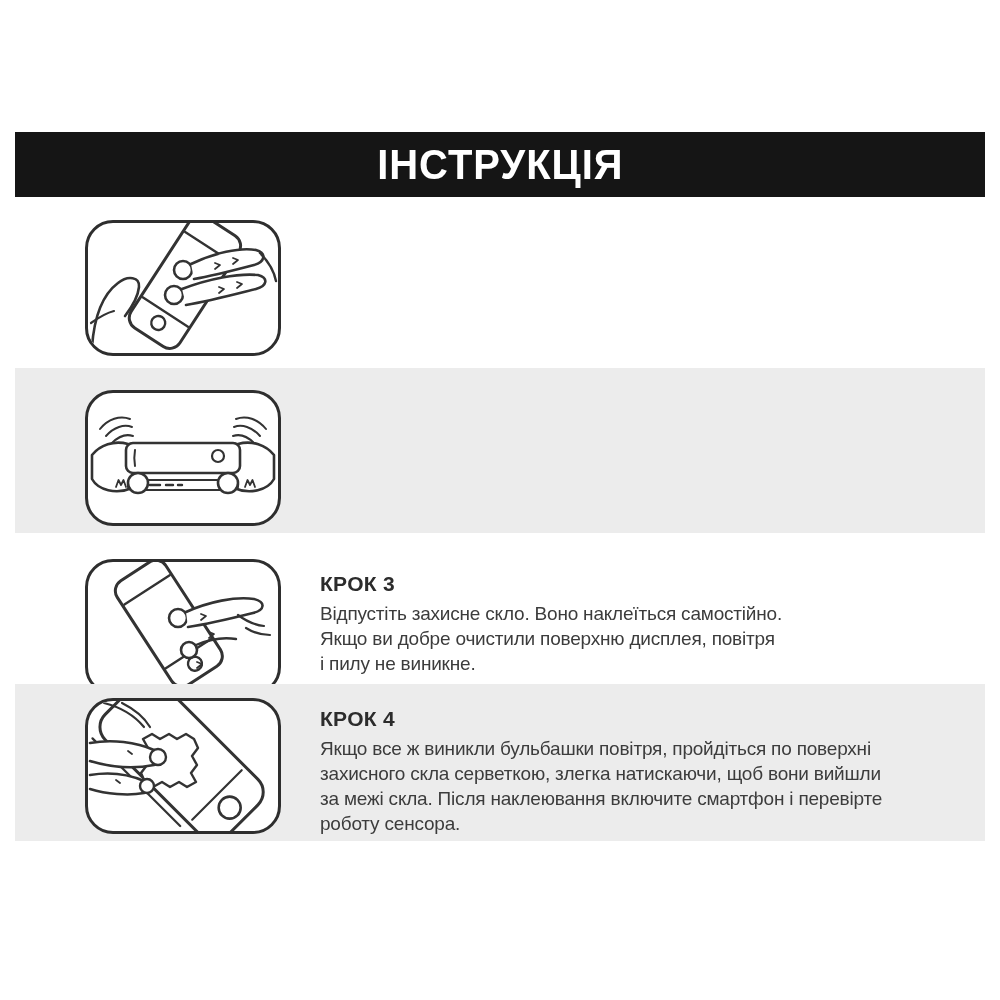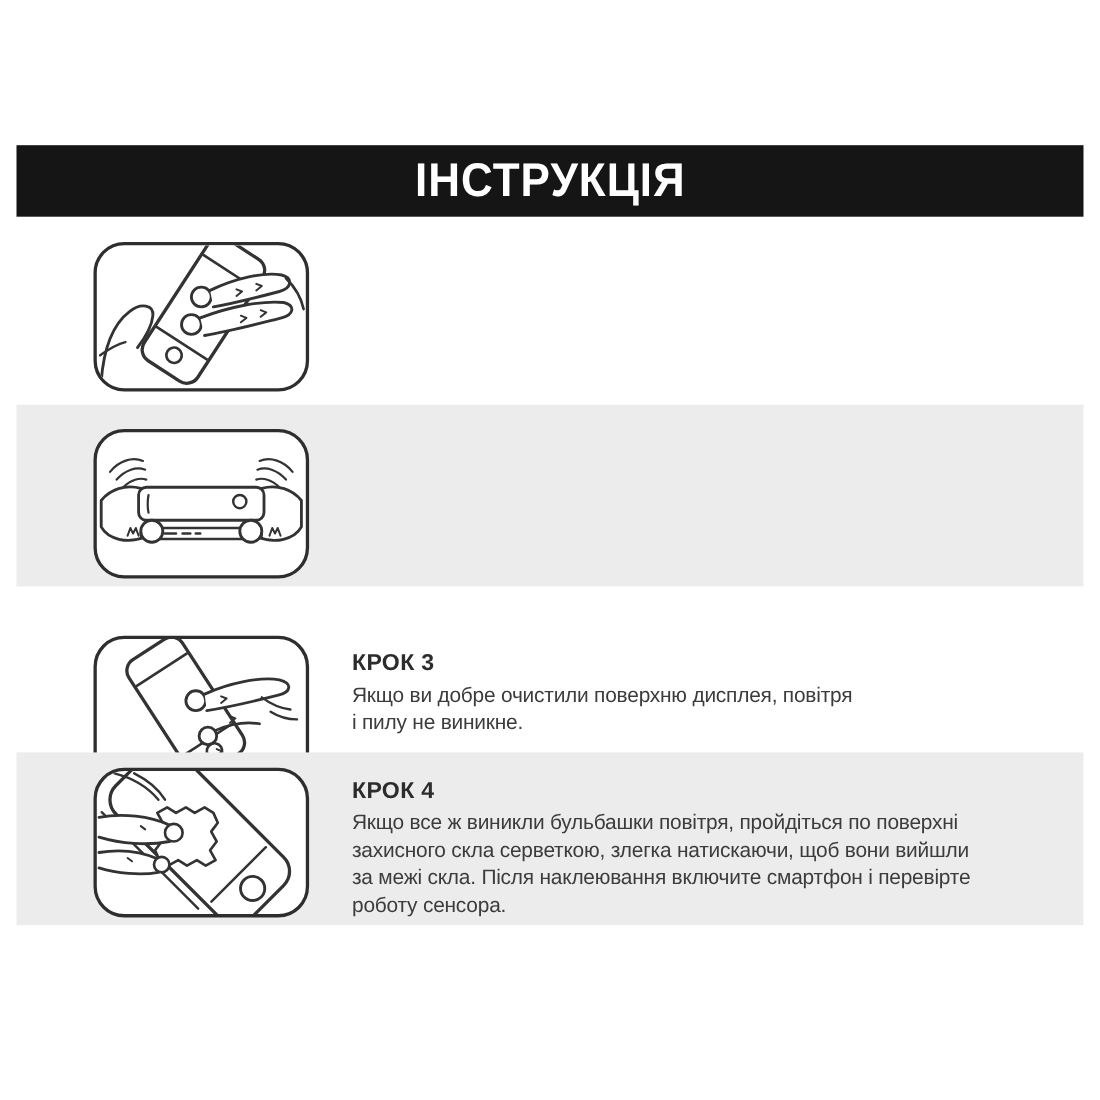--- a/index.html
+++ b/index.html
@@ -12,21 +12,21 @@
     background:#151515;display:flex;align-items:center;justify-content:center;
   }
   .header-title{
     color:#ffffff;font-size:43px;font-weight:bold;letter-spacing:1px;
     transform:scaleX(0.93);white-space:nowrap;
   }
   .step{position:absolute;left:15px;width:970px;}
   .step.gray{background:#ececec;}
   #step1{top:197px;height:171px;}
   #step2{top:368px;height:165px;}
-  #step3{top:533px;height:175px;margin-top:19px;}
+  #step3{top:533px;height:175px;}
   #step4{top:684px;height:157px;}
   .illo{
     position:absolute;left:70px;width:196px;height:136px;box-sizing:border-box;
     border:3px solid #2e2e2e;border-radius:28px;background:#ffffff;overflow:hidden;
   }
   #step1 .illo{top:23px;}
   #step2 .illo{top:22px;}
   #step3 .illo{top:26px;}
   #step4 .illo{top:14px;}
   .illo svg{display:block;width:190px;height:130px;}
@@ -109,20 +109,21 @@
           <path d="M98,50 C120,40 148,34 166,37 C178,40 177,48 165,51 C145,56 120,62 100,65" fill="#ffffff" stroke-width="2.6"></path>
           <path d="M150,53 C158,59 167,63 176,64 M158,66 C166,71 174,73 182,73" stroke-width="2.2"></path>
           <circle cx="101" cy="88" r="8" fill="#ffffff" stroke-width="2.6"></circle>
           <path d="M108,83 C122,77 136,75 148,77" stroke-width="2.4"></path>
           <path d="M113,52 l5,2 l-5,4 M121,70 l5,2 l-5,4 M109,100 l5,2 l-5,4" stroke-width="1.8"></path>
         </g>
       </svg>
     </div>
     <div class="textblock">
       <div class="step-title">КРОК 3</div>
+      <div class="step-line">Відпустіть захисне скло. Воно наклеїться самостійно.</div>
       <div class="step-line">Якщо ви добре очистили поверхню дисплея, повітря</div>
       <div class="step-line">і пилу не виникне.</div>
     </div>
   </div>
 
   <div class="step gray" id="step4">
     <div class="illo">
       <svg viewBox="0 0 190 130">
         <g fill="none" stroke="#333333" stroke-width="3" stroke-linecap="round" stroke-linejoin="round">
           <g transform="rotate(-45 95 60)">

